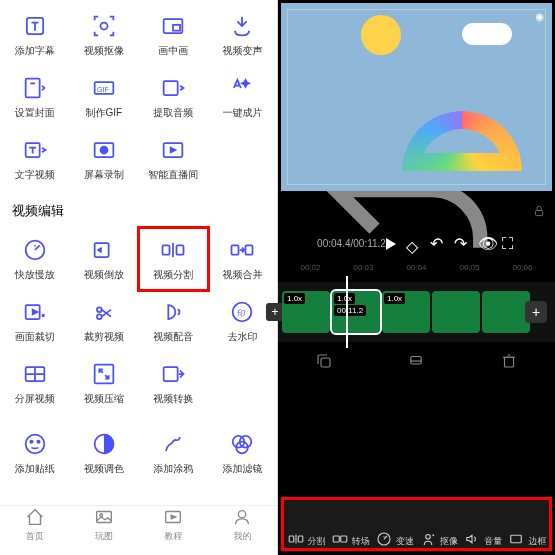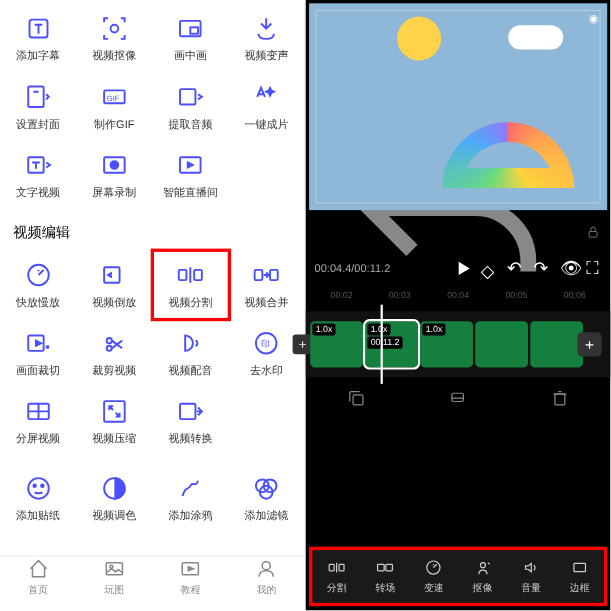--- a/index.html
+++ b/index.html
@@ -19,35 +19,35 @@
 .nav-label{font-size:9px;color:#888}
 .nav-item.active .nav-label{color:#4a4fff}
 .scroll-area{flex:1;overflow:hidden;padding-bottom:50px}
 .preview{height:188px;background:#8fb8d8;position:relative;margin:3px}
 .preview-inner{position:absolute;inset:6px;border:1px solid rgba(255,255,255,.3)}
 .sun{position:absolute;top:12px;left:80px;width:40px;height:40px;background:#ffd24c;border-radius:50%}
 .cloud{position:absolute;width:50px;height:22px;background:#fff;border-radius:20px;top:20px;right:40px}
 .rainbow{position:absolute;bottom:20px;right:30px;width:120px;height:60px;border-top-left-radius:120px;border-top-right-radius:120px;border:18px solid transparent;background:conic-gradient(from 0deg,#ff6b6b,#ffa94d,#ffd43b,#69db7c,#4dabf7,#9775fa) border-box;-webkit-mask:linear-gradient(#fff 0 0) padding-box,linear-gradient(#fff 0 0);mask-composite:exclude;-webkit-mask-composite:xor}
 .rec-icon{position:absolute;top:8px;right:8px;color:#fff;font-size:10px}
 .r-top{height:34px;display:flex;align-items:center;justify-content:flex-end;padding:0 10px;gap:14px;color:#888}
-.r-mid{display:flex;align-items:center;justify-content:space-between;padding:6px 8px;color:#ccc}
+.r-mid{display:flex;align-items:center;justify-content:center;padding:6px 8px;color:#ccc}
 .time-text{font-size:10px;color:#aaa}
 .play-row{display:flex;gap:10px;align-items:center;color:#fff}
 .play-triangle{width:0;height:0;border-left:10px solid #fff;border-top:6px solid transparent;border-bottom:6px solid transparent}
 .ticks{display:flex;justify-content:space-around;padding:4px 6px;color:#555;font-size:8px}
 .timeline{height:60px;background:#111;display:flex;align-items:center;padding:0 4px;gap:2px;position:relative;margin-top:6px}
 .clip{width:48px;height:42px;background:#15803d;border-radius:4px;position:relative;font-size:8px;color:#fff}
 .clip-badge{position:absolute;top:2px;left:2px;background:#000;padding:1px 3px;border-radius:2px}
 .clip.active{outline:2px solid #fff}
 .playhead{position:absolute;left:68px;top:-6px;bottom:-6px;width:2px;background:#fff}
 .add-btn{position:absolute;left:-12px;top:50%;transform:translateY(-50%);width:18px;height:18px;background:#333;border-radius:3px;color:#fff;display:flex;align-items:center;justify-content:center;font-size:12px}
 .add-btn2{position:absolute;right:8px;top:50%;transform:translateY(-50%);width:22px;height:22px;background:#333;border-radius:4px;color:#fff;display:flex;align-items:center;justify-content:center;font-size:14px}
 .r-actions{display:flex;justify-content:space-around;padding:10px 0;color:#888}
 .r-bottom{position:absolute;bottom:4px;left:3px;right:3px;height:54px;display:flex;background:#1a1a1a;border:3px solid #f00}
-.r-tool{flex:1;display:flex;flex-direction:column;align-items:center;justify-content:center;gap:3px;color:#ccc}
+.r-tool{flex:1;display:flex;align-items:flex-end;justify-content:center;gap:3px;color:#ccc}
 .r-tool-icon{width:18px;height:18px}
 .r-tool-label{font-size:9px;color:#ccc}
 svg{width:100%;height:100%;stroke:currentColor;fill:none;stroke-width:1.5}
 .fill svg{fill:currentColor;stroke:none}
 </style>
 </head>
 <body>
 
 <div class="left">
 <div class="scroll-area">

